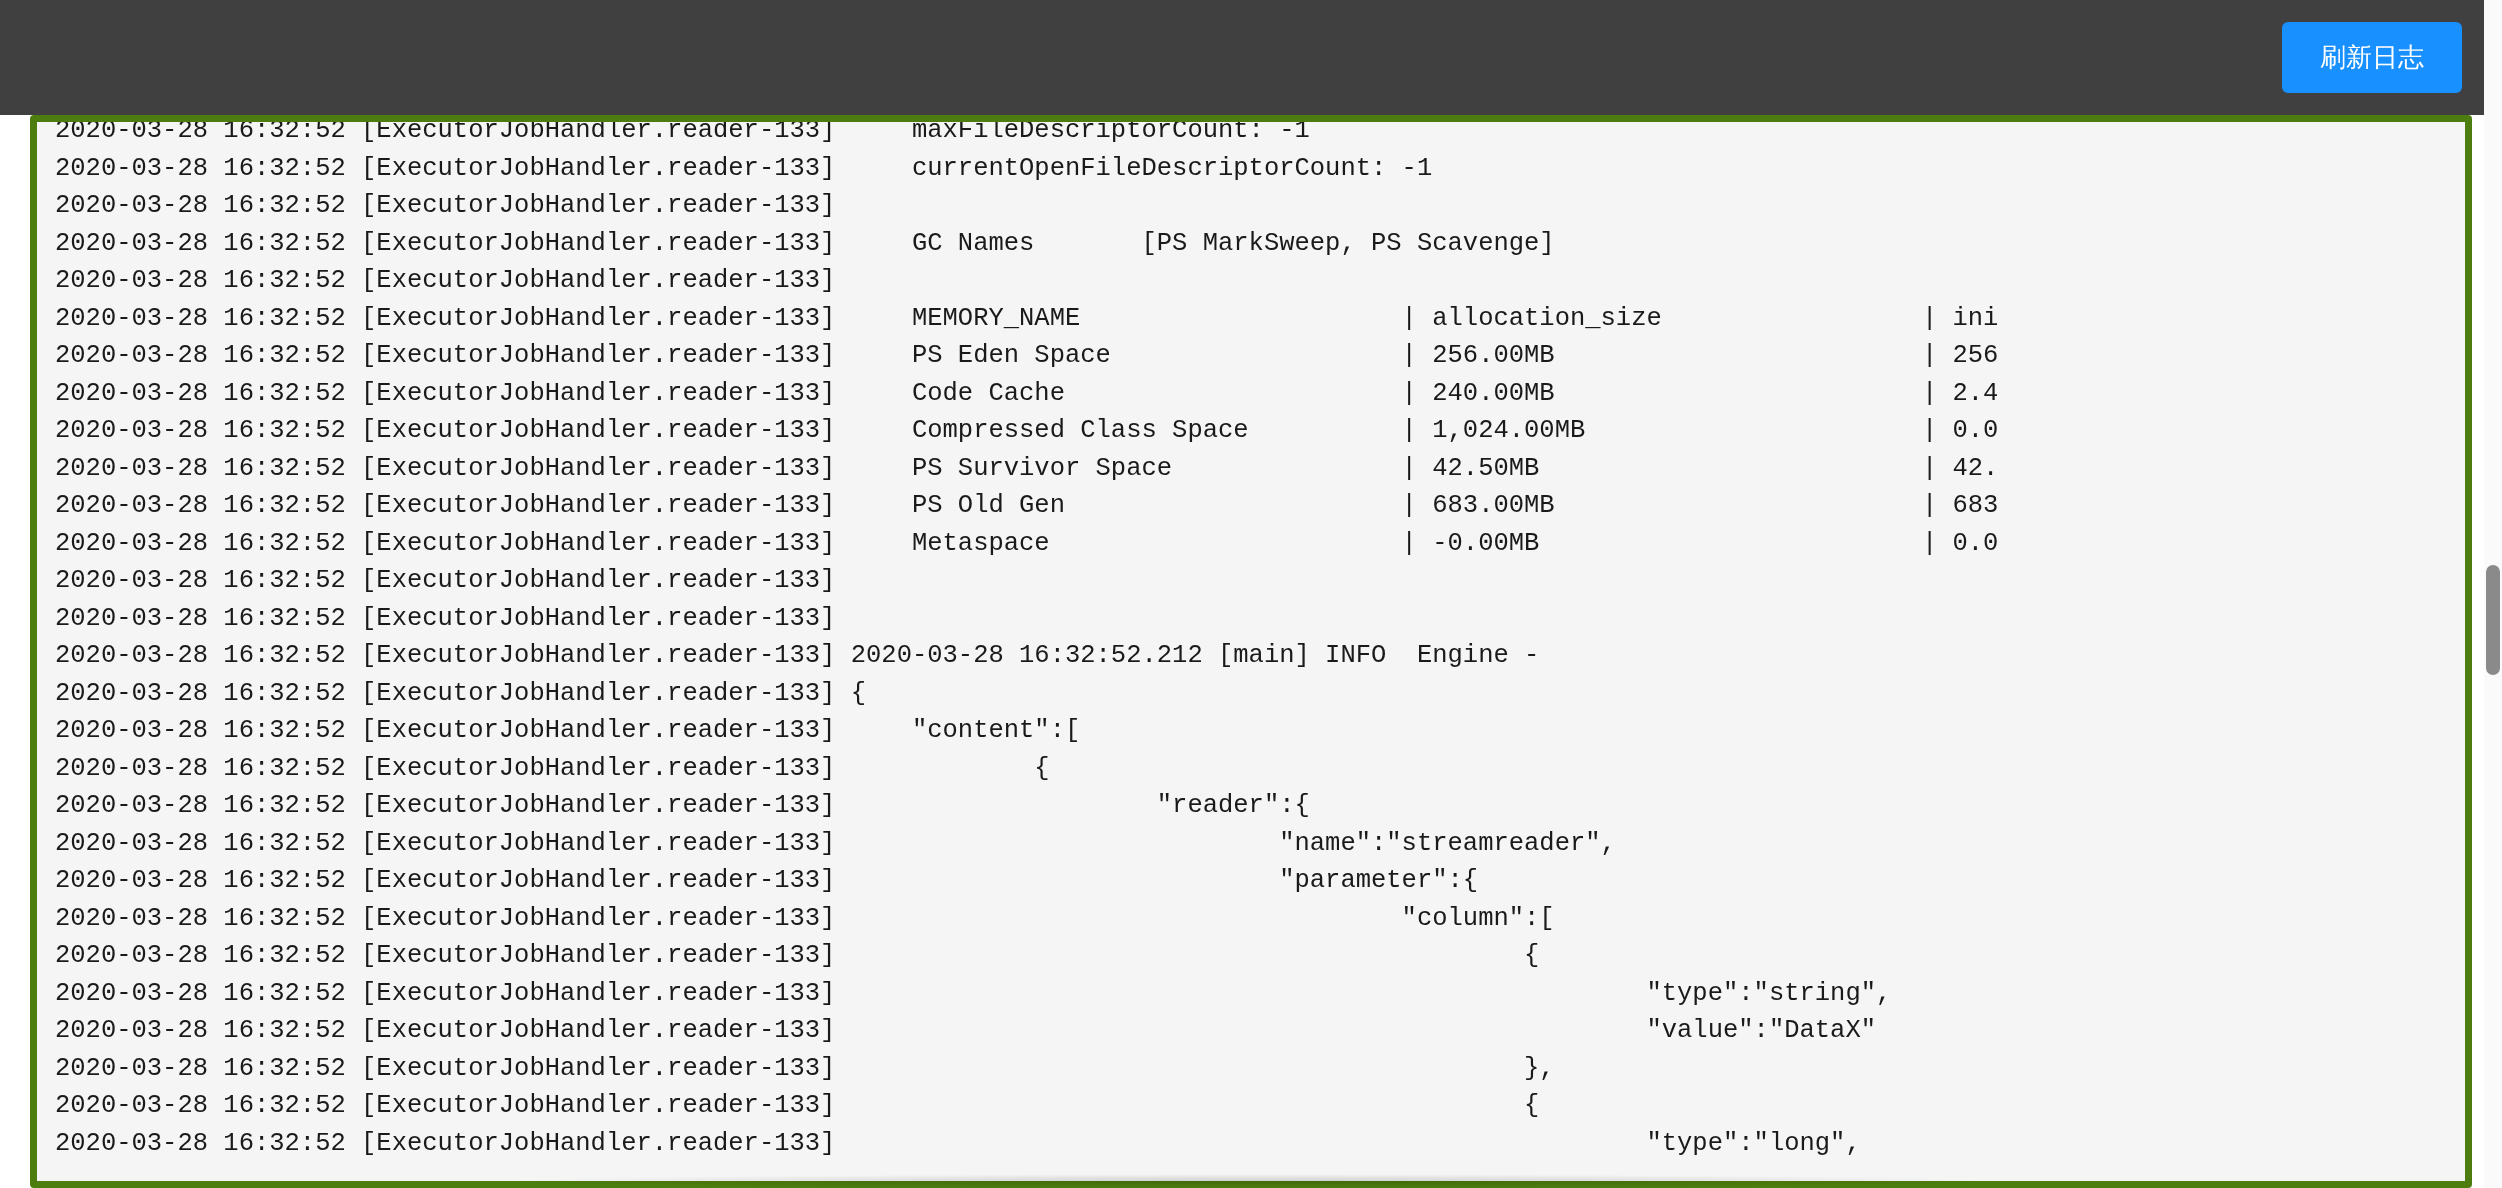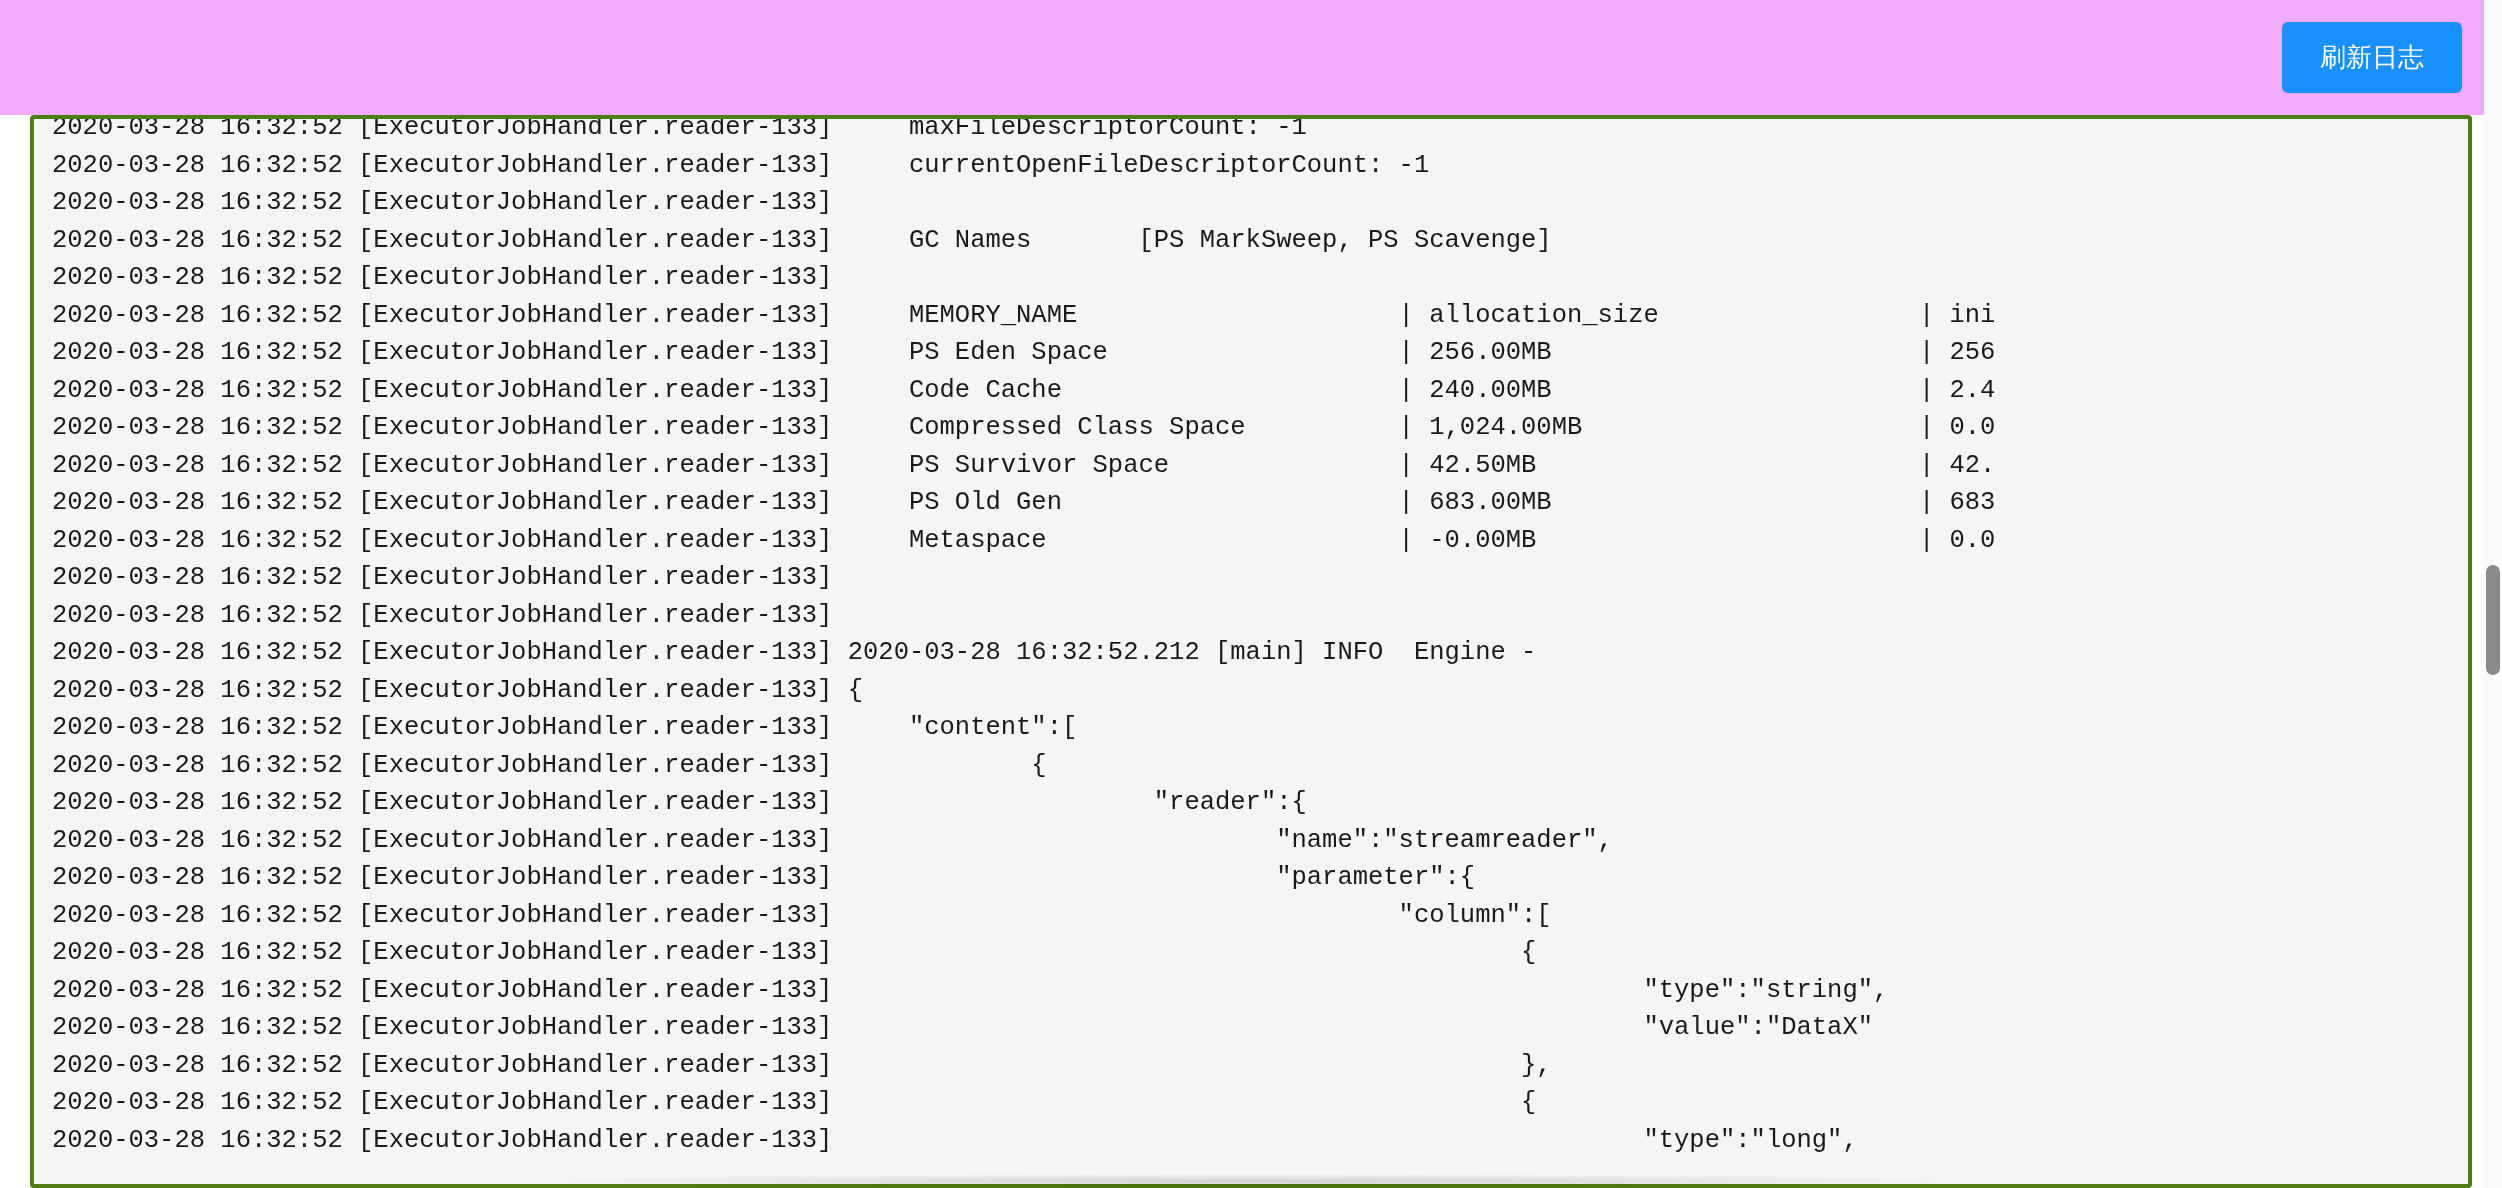--- a/index.html
+++ b/index.html
@@ -8,21 +8,21 @@
       box-sizing: border-box;
     }
     body {
       font-family: -apple-system, BlinkMacSystemFont, "Segoe UI", Roboto, "Helvetica Neue", Arial, sans-serif;
       background: #ffffff;
       width: 2502px;
       height: 1188px;
       overflow: hidden;
     }
     .header {
-      background: #f0abfc;
+      background: #404040;
       height: 115px;
       display: flex;
       align-items: center;
       justify-content: flex-end;
       padding-right: 40px;
     }
     .refresh-btn {
       background: #1890ff;
       color: #ffffff;
       border: none;
@@ -32,21 +32,21 @@
       cursor: pointer;
       font-family: inherit;
     }
     .content-area {
       padding: 0 30px;
       height: calc(1188px - 115px);
       overflow: hidden;
     }
     .log-container {
       background: #f5f5f5;
-      border: 4px solid #4d7c0f;
+      border: 7px solid #4d7c0f;
       border-radius: 4px;
       padding: 0 18px 8px 18px;
       margin-top: 0;
       height: 100%;
       overflow: hidden;
       position: relative;
     }
     .log-text {
       font-family: "SF Mono", Menlo, Monaco, Consolas, "Liberation Mono", "Courier New", monospace;
       font-size: 25.5px;

